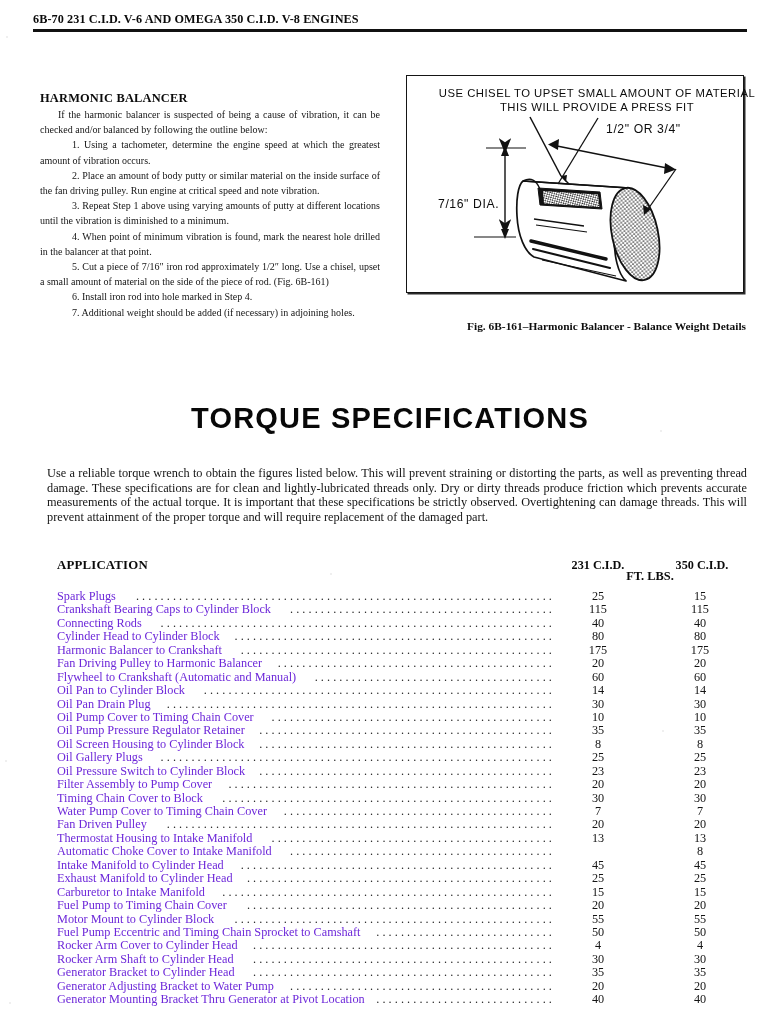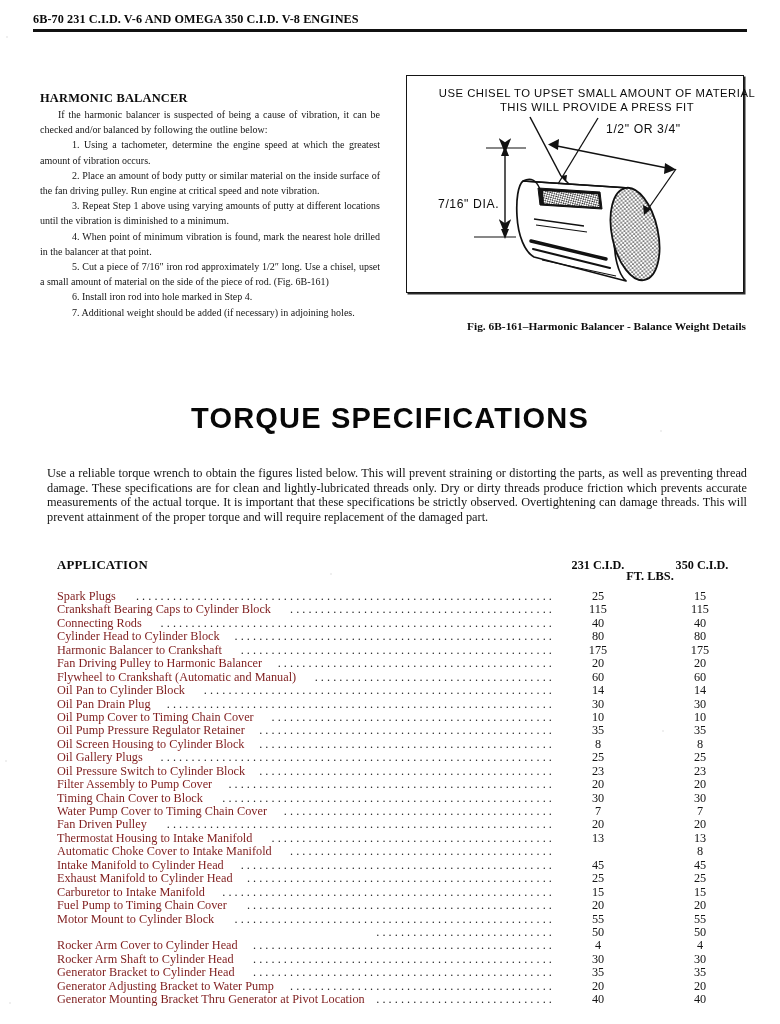--- a/index.html
+++ b/index.html
@@ -185,21 +185,21 @@
     height: 13.45px;
     line-height: 13.45px;
     width: 780px;
   }
   .tlabel {
     position: absolute;
     left: 57px;
     top: 0;
     font-size: 12.25px;
     white-space: nowrap;
-    color: #7f1d1d;
+    color: #6d28d9;
   }
   .leader {
     position: absolute;
     top: 0;
     right: 0;
     height: 13.45px;
     overflow: hidden;
     color: #2a2a2a;
     font-size: 12.25px;
     letter-spacing: 3.1px;
@@ -489,20 +489,21 @@
         <span class="tval1">20</span>
         <span class="tval2">20</span>
       </div>
       <div class="trow">
         <span class="tlabel">Motor Mount to Cylinder Block</span>
         <span class="leader" style="right: 225px; width: 333.781px;">....................................................</span>
         <span class="tval1">55</span>
         <span class="tval2">55</span>
       </div>
       <div class="trow">
+        <span class="tlabel">Fuel Pump Eccentric and Timing Chain Sprocket to Camshaft</span>
         <span class="leader" style="right: 225px; width: 187.5px;">.............................</span>
         <span class="tval1">50</span>
         <span class="tval2">50</span>
       </div>
       <div class="trow">
         <span class="tlabel">Rocker Arm Cover to Cylinder Head</span>
         <span class="leader" style="right: 225px; width: 310.344px;">.................................................</span>
         <span class="tval1">4</span>
         <span class="tval2">4</span>
       </div>

